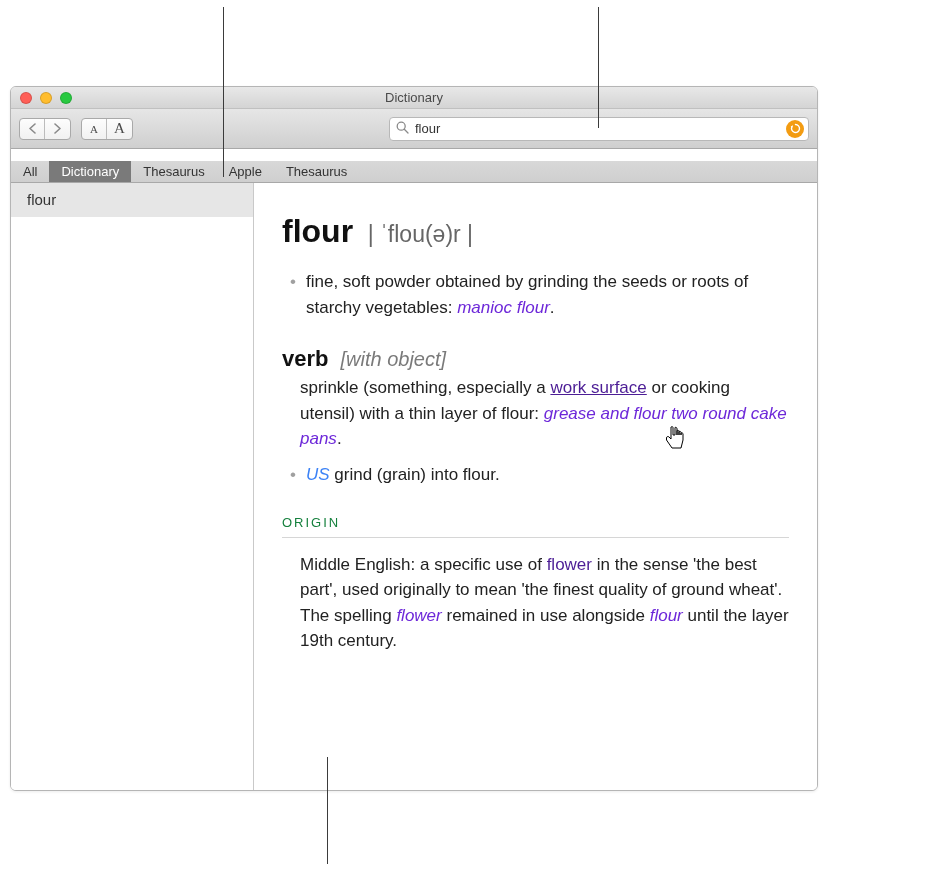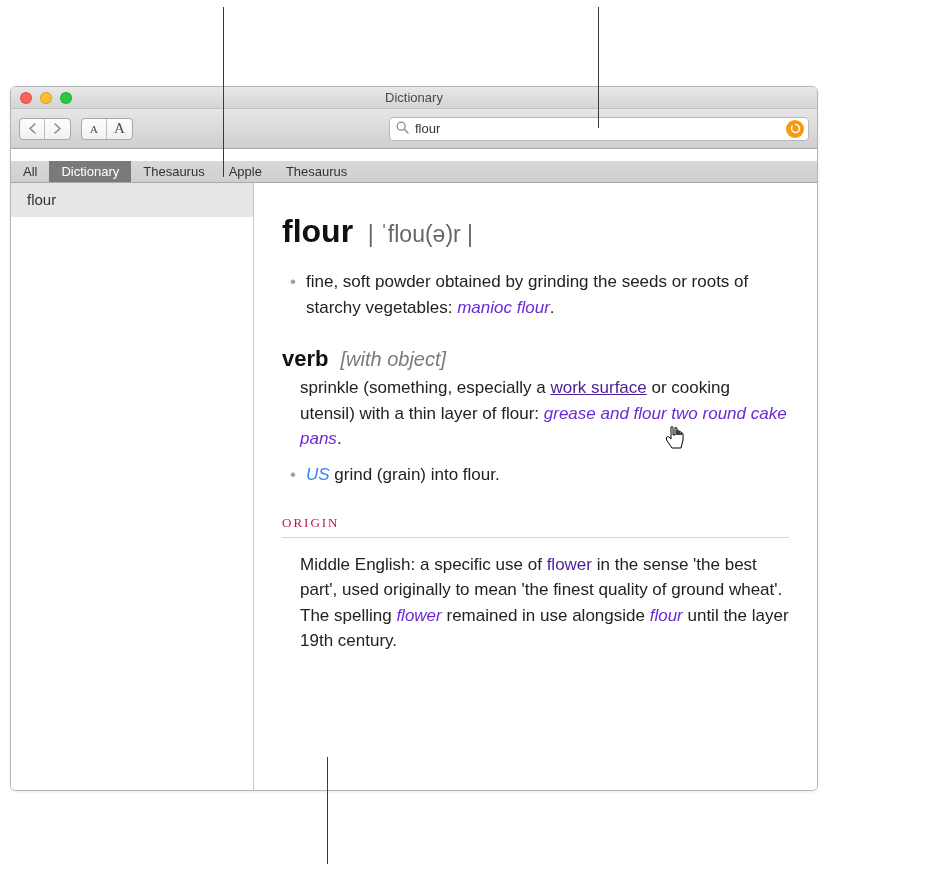--- a/index.html
+++ b/index.html
@@ -211,26 +211,25 @@
       cursor: pointer;
     }
     .link.nound { text-decoration: none; }
     .region {
       font-style: italic;
       color: #3b82f6;
     }
     .origin-hdr {
       font-size: 13px;
       letter-spacing: 2px;
-      color: #be185d;
+      color: #15803d;
       border-bottom: 1px solid #d6d6d6;
       padding-bottom: 4px;
       margin-top: 26px;
       margin-bottom: 14px;
-      font-family: Liberation Serif, serif;
     }
     .origin-text {
       padding-left: 18px;
       padding-bottom: 24px;
     }
     .verb-block { margin-top: 22px; }
     .pos-row { display:flex; align-items:baseline; gap:12px; }
     .cursor-icon {
       position: absolute;
       left: 663px;

